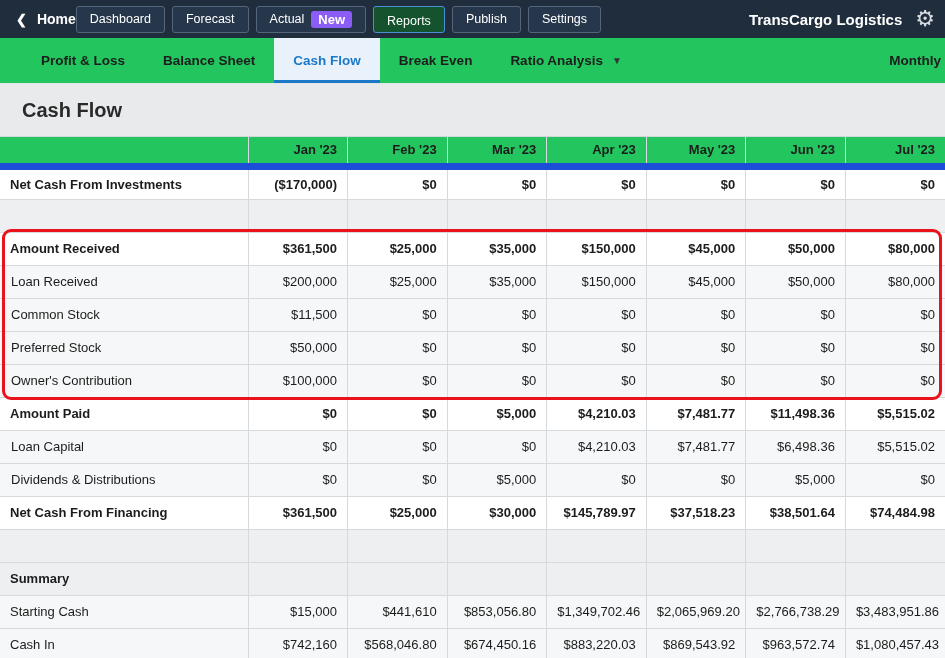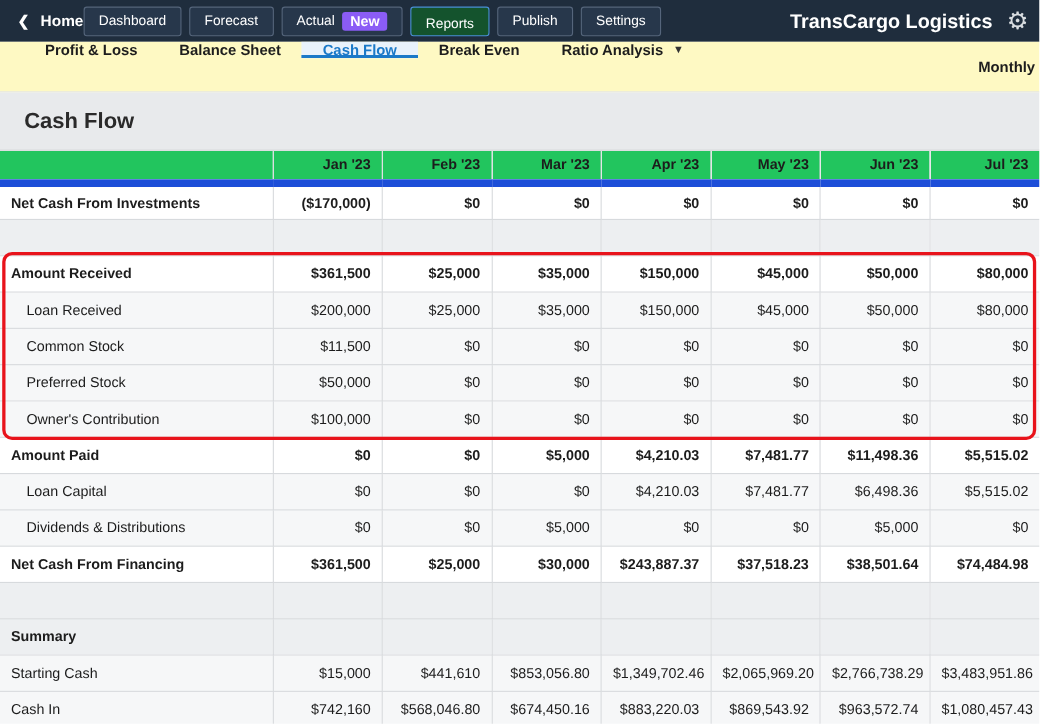--- a/index.html
+++ b/index.html
@@ -10,25 +10,25 @@
   .topbar { height: 38px; background: #1f2d3d; display: flex; align-items: center; padding: 0 10px 0 16px; }
   .home { display: flex; align-items: center; gap: 10px; color: #fff; font-weight: bold; font-size: 14px; cursor: pointer; }
   .chev { font-size: 13px; line-height: 1; color: #fff; }
   .topnav { display: flex; gap: 7px; }
   .navbtn { display: inline-flex; align-items: center; gap: 7px; background: #27374b; border: 1px solid #55657b;
             color: #fff; font-size: 12.5px; padding: 4px 13px; border-radius: 3px; cursor: pointer;
             font-family: "Liberation Sans", sans-serif; }
   .navbtn.active { background: #14532d; border-color: #4a90d5; align-items: flex-end; }
   .badge { background: #8b5cf6; color: #fff; font-size: 13px; font-weight: bold; padding: 1px 7px; border-radius: 3px; }
   .brandwrap { margin-left: auto; display: flex; align-items: center; gap: 13px; }
-  .brand { color: #fff; font-weight: bold; font-size: 18px; white-space: nowrap; }
+  .brand { color: #fff; font-weight: bold; font-size: 15px; white-space: nowrap; }
   .gear { color: #d9dde1; font-size: 22px; line-height: 1; cursor: pointer; }
 
   
-  .tabbar { height: 46px; background: #fef9c3; display: flex; align-items: stretch; border-bottom: 1px solid #e3e5e7; padding-left: 22px; flex-direction: column; }
+  .tabbar { height: 46px; background: #22c55e; display: flex; align-items: stretch; border-bottom: 1px solid #e3e5e7; padding-left: 22px; }
   .tabs { display: flex; }
   .tab { display: flex; align-items: center; gap: 9px; padding: 0 19px; font-size: 13.5px; font-weight: bold; color: #1d1d1d; cursor: pointer; white-space: nowrap; }
   .tab.active { color: #1b79c8; background: #e9f2fb; box-shadow: inset 0 -3px 0 #1b79c8; }
   .caret { font-size: 10px; color: #333; }
   .period { margin-left: auto; display: flex; align-items: center; font-size: 13.5px; font-weight: bold; color: #1d1d1d; padding-right: 4px; cursor: pointer; }
 
   
   .titleband { height: 53px; background: #e8eaec; display: flex; align-items: center; padding-left: 22px; border-bottom: 1px solid #d4d7d9; }
   .titleband h1 { font-size: 20px; font-weight: bold; color: #2a2a2a; }
 
@@ -36,21 +36,21 @@
   .tablewrap { position: relative; width: 945px; }
   table.cf { width: 945px; border-collapse: collapse; table-layout: fixed; font-size: 13px; color: #1c1c1c; }
   col.c-label { width: 248px; }
   .cf th, .cf td { border-bottom: 1px solid #d7dadd; border-right: 1px solid #d7dadd; padding: 0 10px; height: 33px; overflow: hidden; white-space: nowrap; }
   .cf th:last-child, .cf td:last-child { border-right: none; }
   .cf thead th { height: 29px; text-align: right; font-weight: bold; background: #22c55e; border-bottom: 7px solid #1d4ed8; }
   .cf td.val { text-align: right; }
   .cf td.labelcol { text-align: left; }
   tr.row-bold { background: #fff; font-weight: bold; padding-left: 18px; }
   tr.row-sub { background: #f6f7f8; }
-  tr.row-sub td.labelcol { padding-left: 24px; }
+  tr.row-sub td.labelcol { padding-left: 11px; }
   tr.row-normal { background: #f6f7f8; }
   tr.row-spacer { background: #edeff1; }
   tr.row-section { background: #edeff1; font-weight: bold; margin-left: 12px; }
 
   .annotation { position: absolute; left: 2px; right: 3px; top: 92px; height: 171px;
                 border: 3px solid #e8131b; border-radius: 9px; pointer-events: none; z-index: 5; }
 </style>
 </head>
 <body>
 
@@ -231,21 +231,21 @@
             <td class="val">$0</td>
             <td class="val">$0</td>
             <td class="val">$5,000</td>
             <td class="val">$0</td>
           </tr>
           <tr class="row-bold">
             <td class="labelcol">Net Cash From Financing</td>
             <td class="val">$361,500</td>
             <td class="val">$25,000</td>
             <td class="val">$30,000</td>
-            <td class="val">$243,887.37</td>
+            <td class="val">$145,789.97</td>
             <td class="val">$37,518.23</td>
             <td class="val">$38,501.64</td>
             <td class="val">$74,484.98</td>
           </tr>
           <tr class="row-spacer">
             <td class="labelcol"></td>
             <td class="val"></td>
             <td class="val"></td>
             <td class="val"></td>
             <td class="val"></td>

